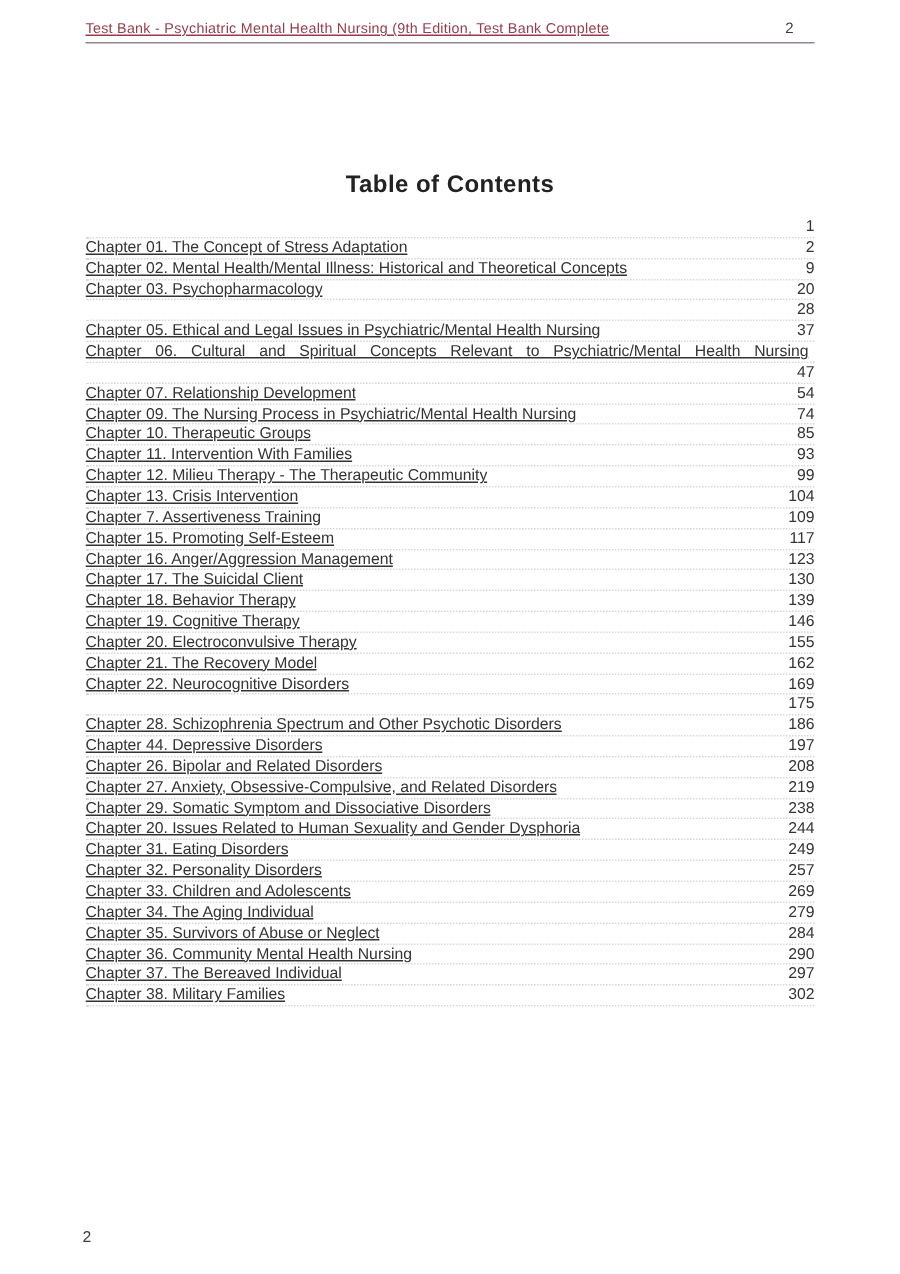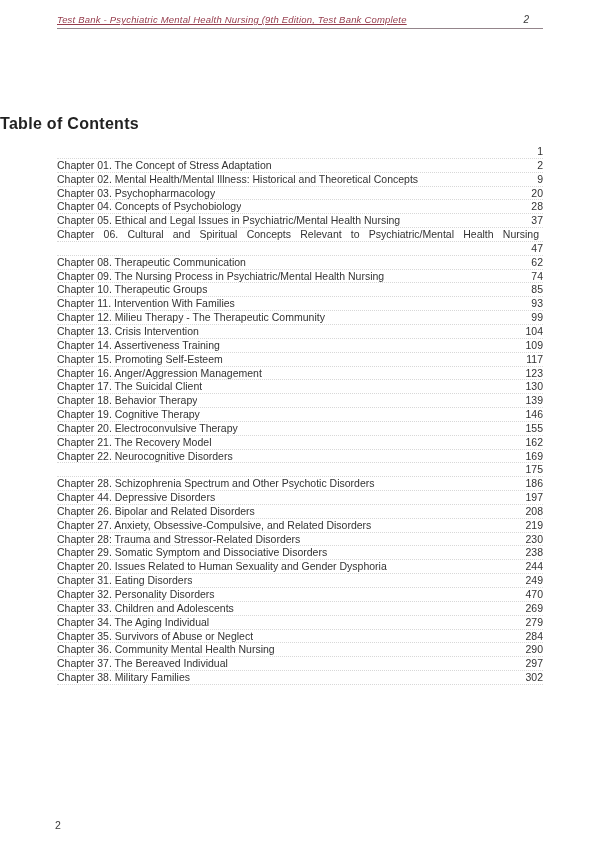--- a/index.html
+++ b/index.html
@@ -16,39 +16,38 @@
     color: #333333;
     overflow: hidden;
   }
   
   .header {
     display: flex;
     align-items: flex-end;
     margin: 14px 57px 0 57px;
     padding-bottom: 3px;
     border-bottom: 1px solid #94858b;
-    font-style: italic;
   }
   .header-title {
     font-size: 9.5px;
     color: #963c4c;
     text-decoration: underline;
     white-space: nowrap;
     letter-spacing: 0.2px;
   }
   .header-page {
     margin-left: auto;
     padding-right: 14px;
     font-size: 10px;
     color: #3a3a3a;
   }
   
   .doc-title {
     margin: 85px 0 0 0;
-    text-align: left;
+    text-align: center;
     font-size: 16px;
     font-weight: bold;
     line-height: 20px;
     color: #222222;
     letter-spacing: 0.3px;
   }
   
   .toc {
     margin: 11px 57px 0 57px;
   }
@@ -58,20 +57,21 @@
     box-sizing: border-box;
     height: 13.85px;
     line-height: 12.8px;
     border-bottom: 1px dotted #d8d8d8;
     font-size: 10.5px;
     color: #333333;
   }
   .toc-label {
     white-space: nowrap;
     overflow: hidden;
+    text-decoration: underline;
   }
   .toc-row.justify .toc-label {
     flex: 1;
     text-align: justify;
     text-align-last: justify;
   }
   .toc-page {
     margin-left: auto;
     padding-left: 4px;
     white-space: nowrap;
@@ -112,44 +112,43 @@
       <span class="toc-label">Chapter 02. Mental Health/Mental Illness: Historical and Theoretical Concepts</span>
       <span class="toc-page">9</span>
     </div>
 
     <div class="toc-row">
       <span class="toc-label">Chapter 03. Psychopharmacology</span>
       <span class="toc-page">20</span>
     </div>
 
     <div class="toc-row">
-      <span class="toc-label">Chapter 04. Concepts of Psychobiology</span>
       <span class="toc-page">28</span>
     </div>
 
     <div class="toc-row">
       <span class="toc-label">Chapter 05. Ethical and Legal Issues in Psychiatric/Mental Health Nursing</span>
       <span class="toc-page">37</span>
     </div>
 
     <div class="toc-row justify">
       <span class="toc-label">Chapter 06. Cultural and Spiritual Concepts Relevant to Psychiatric/Mental Health Nursing</span>
       <span class="toc-page"></span>
     </div>
 
     <div class="toc-row">
       <span class="toc-label"></span>
       <span class="toc-page">47</span>
     </div>
 
-
-    <div class="toc-row">
-      <span class="toc-label">Chapter 08. Therapeutic Communication</span>
-      <span class="toc-page">62</span>
-    </div>
+    <div class="toc-row">
+      <span class="toc-label">Chapter 07. Relationship Development</span>
+      <span class="toc-page">54</span>
+    </div>
+
 
     <div class="toc-row">
       <span class="toc-label">Chapter 09. The Nursing Process in Psychiatric/Mental Health Nursing</span>
       <span class="toc-page">74</span>
     </div>
 
     <div class="toc-row">
       <span class="toc-label">Chapter 10. Therapeutic Groups</span>
       <span class="toc-page">85</span>
     </div>
@@ -163,21 +162,21 @@
       <span class="toc-label">Chapter 12. Milieu Therapy - The Therapeutic Community</span>
       <span class="toc-page">99</span>
     </div>
 
     <div class="toc-row">
       <span class="toc-label">Chapter 13. Crisis Intervention</span>
       <span class="toc-page">104</span>
     </div>
 
     <div class="toc-row">
-      <span class="toc-label">Chapter 14. Assertiveness Training</span>
+      <span class="toc-label">Chapter 7. Assertiveness Training</span>
       <span class="toc-page">109</span>
     </div>
 
     <div class="toc-row">
       <span class="toc-label">Chapter 15. Promoting Self-Esteem</span>
       <span class="toc-page">117</span>
     </div>
 
     <div class="toc-row">
       <span class="toc-label">Chapter 16. Anger/Aggression Management</span>
@@ -231,43 +230,39 @@
     <div class="toc-row">
       <span class="toc-label">Chapter 26. Bipolar and Related Disorders</span>
       <span class="toc-page">208</span>
     </div>
 
     <div class="toc-row">
       <span class="toc-label">Chapter 27. Anxiety, Obsessive-Compulsive, and Related Disorders</span>
       <span class="toc-page">219</span>
     </div>
 
-    <div class="toc-row">
-      <span class="toc-label">Chapter 28: Trauma and Stressor-Related Disorders</span>
-      <span class="toc-page">230</span>
-    </div>
 
     <div class="toc-row">
       <span class="toc-label">Chapter 29. Somatic Symptom and Dissociative Disorders</span>
       <span class="toc-page">238</span>
     </div>
 
     <div class="toc-row">
       <span class="toc-label">Chapter 20. Issues Related to Human Sexuality and Gender Dysphoria</span>
       <span class="toc-page">244</span>
     </div>
 
     <div class="toc-row">
       <span class="toc-label">Chapter 31. Eating Disorders</span>
       <span class="toc-page">249</span>
     </div>
 
     <div class="toc-row">
       <span class="toc-label">Chapter 32. Personality Disorders</span>
-      <span class="toc-page">470</span>
+      <span class="toc-page">257</span>
     </div>
 
     <div class="toc-row">
       <span class="toc-label">Chapter 33. Children and Adolescents</span>
       <span class="toc-page">269</span>
     </div>
 
     <div class="toc-row">
       <span class="toc-label">Chapter 34. The Aging Individual</span>
       <span class="toc-page">279</span>

